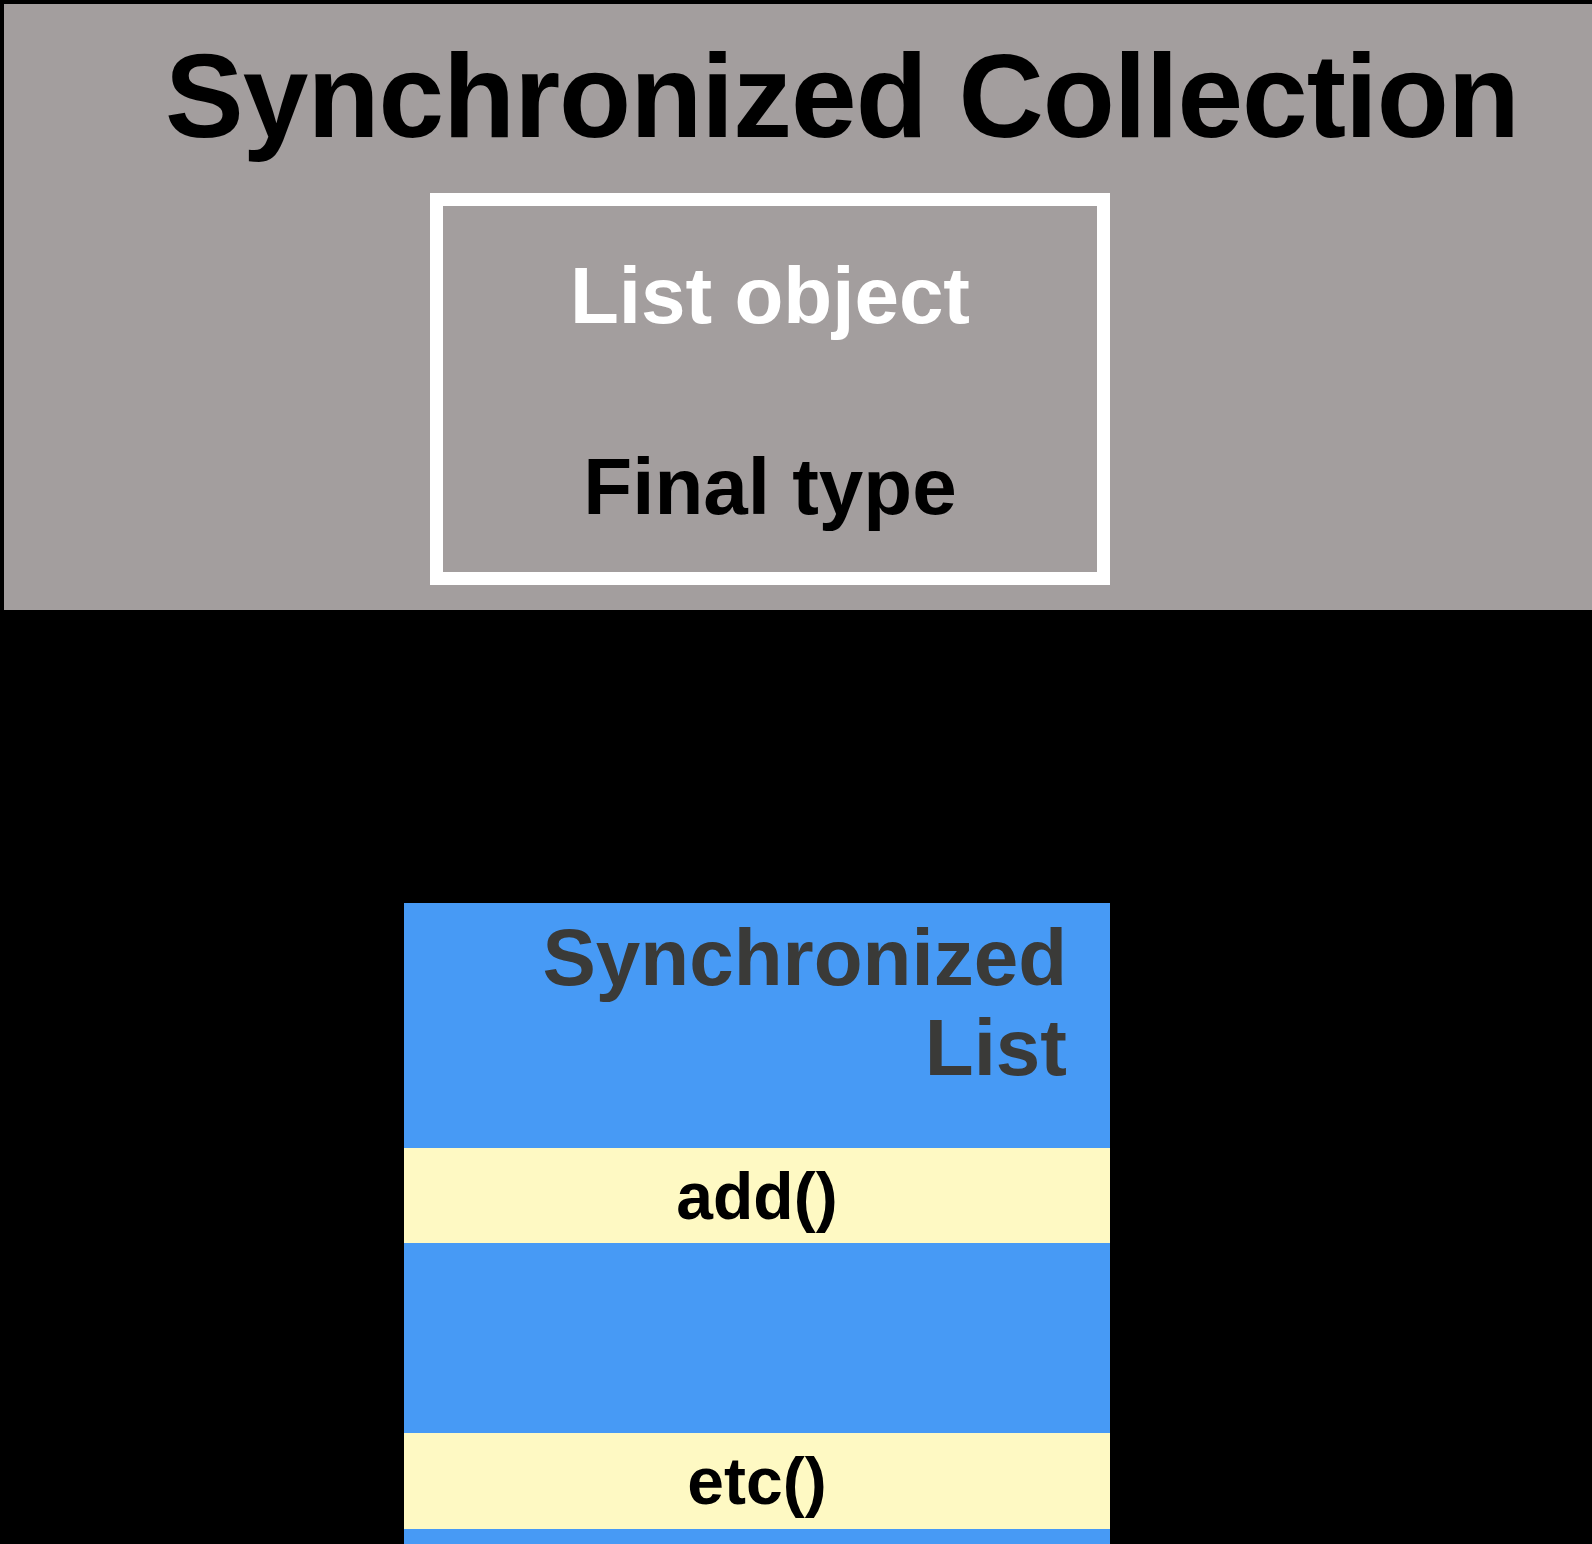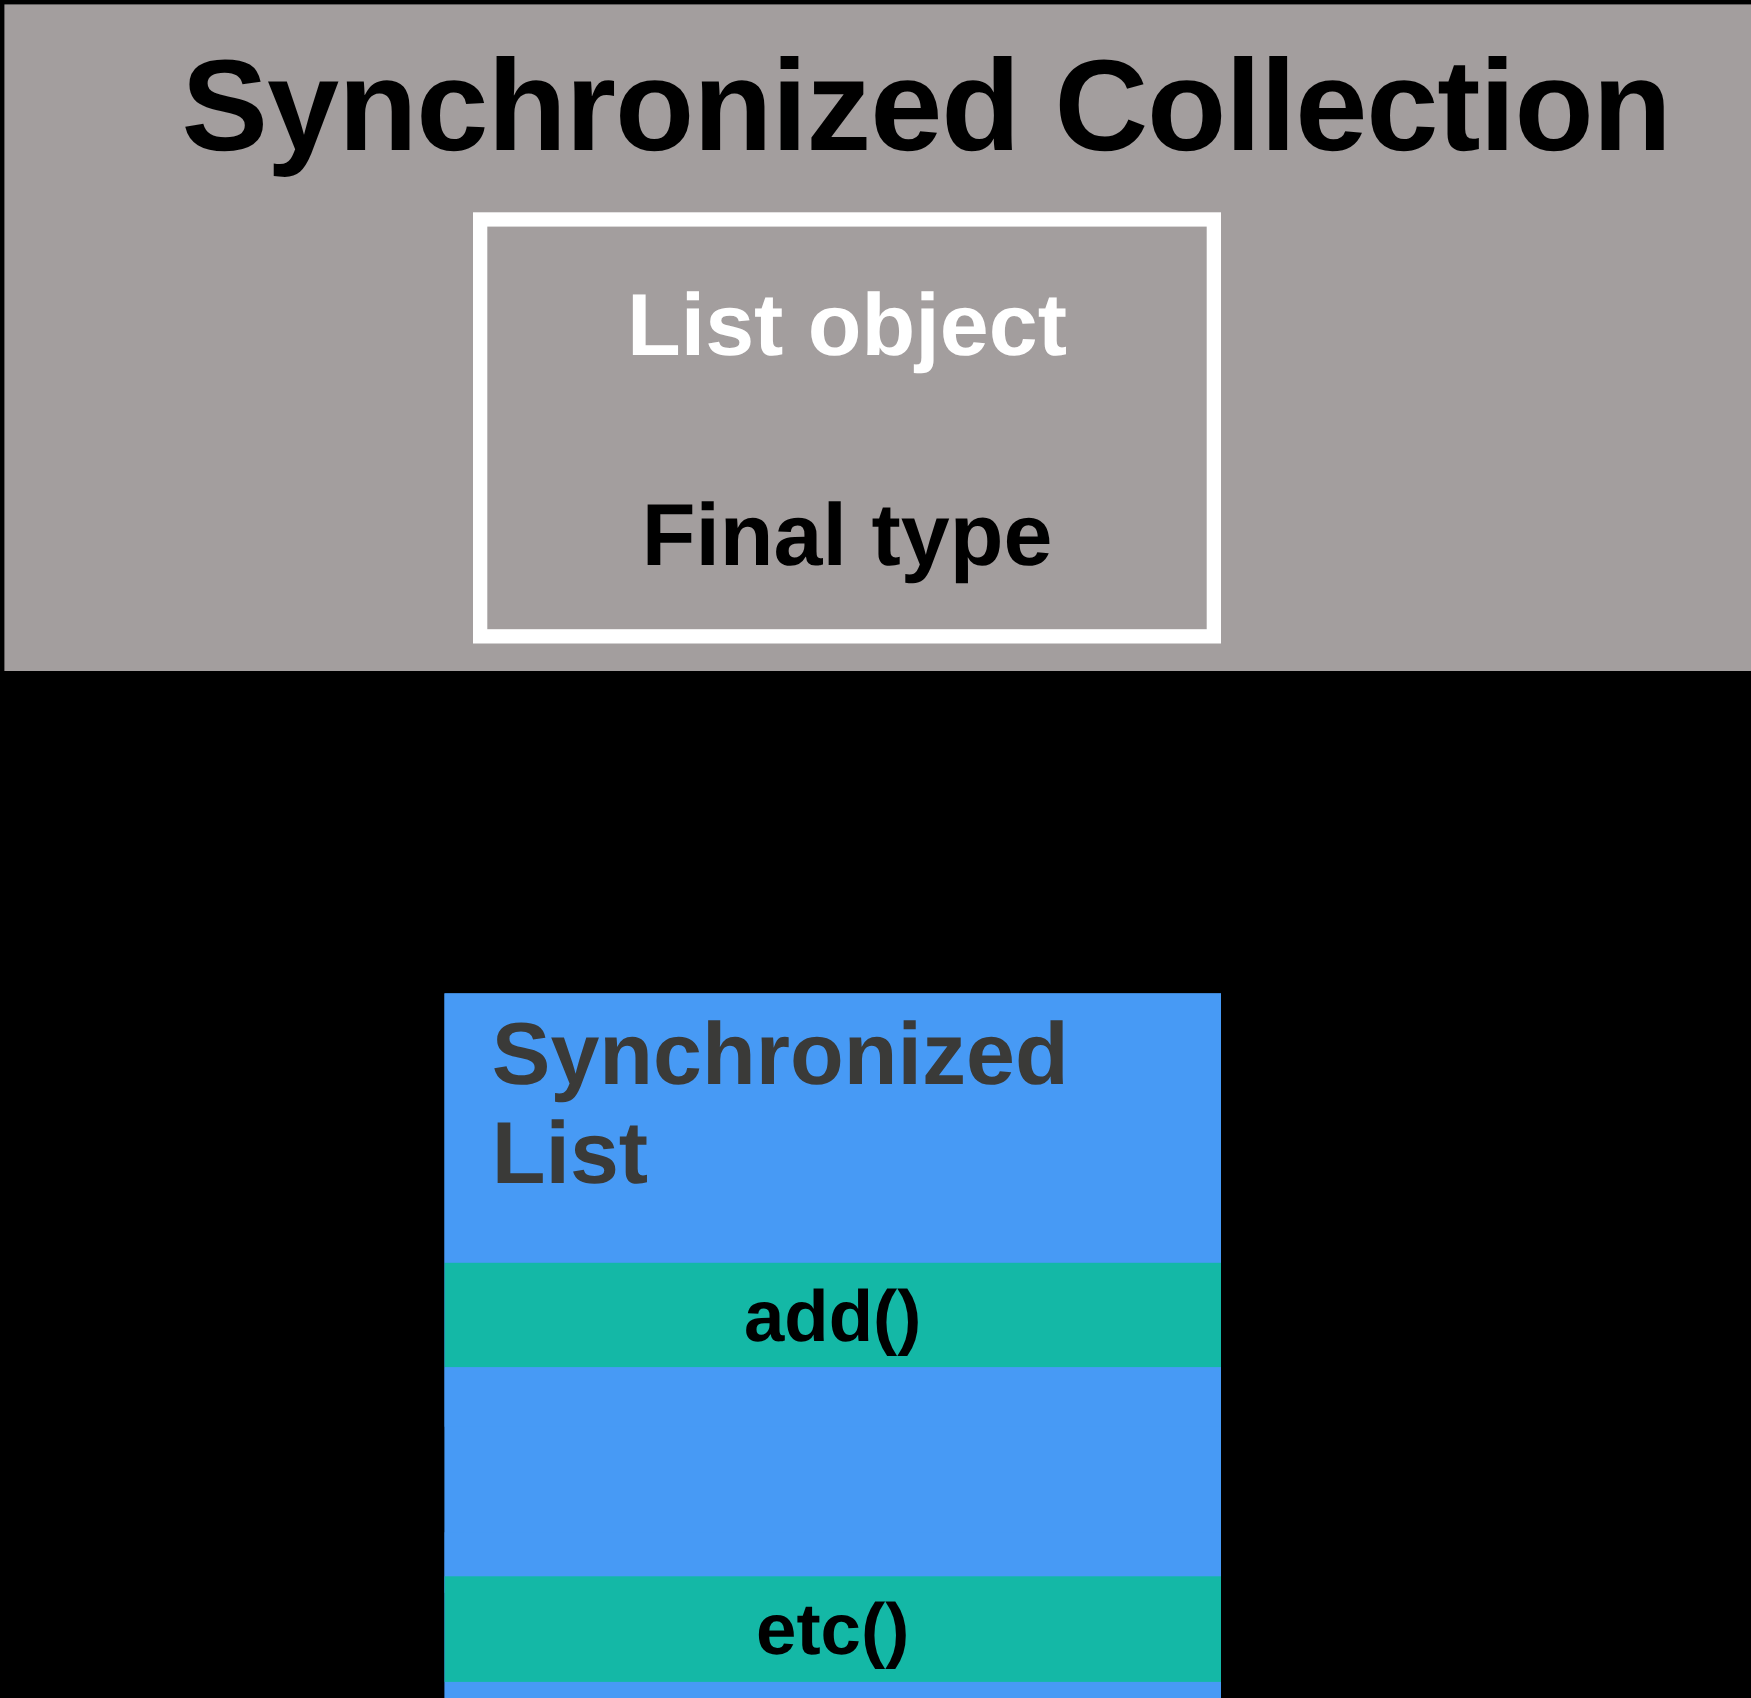--- a/index.html
+++ b/index.html
@@ -101,28 +101,28 @@
     align-items: flex-start;
     justify-content: center;
     box-sizing: border-box;
     padding-top: 10px;
   }
   #sync-list-header-label {
     font-size: 80px;
     font-weight: bold;
     color: #3A3A38;
     line-height: 1.12;
-    text-align: left;
+    text-align: right;
     width: 620px;
   }
   .method-row {
     position: absolute;
     left: 0;
     width: 706px;
-    background: #14b8a6;
+    background: #fef9c3;
     display: flex;
     align-items: center;
     justify-content: center;
   }
   .method-label {
     font-size: 66px;
     font-weight: bold;
     color: #000000;
     line-height: 1;
     white-space: nowrap;

